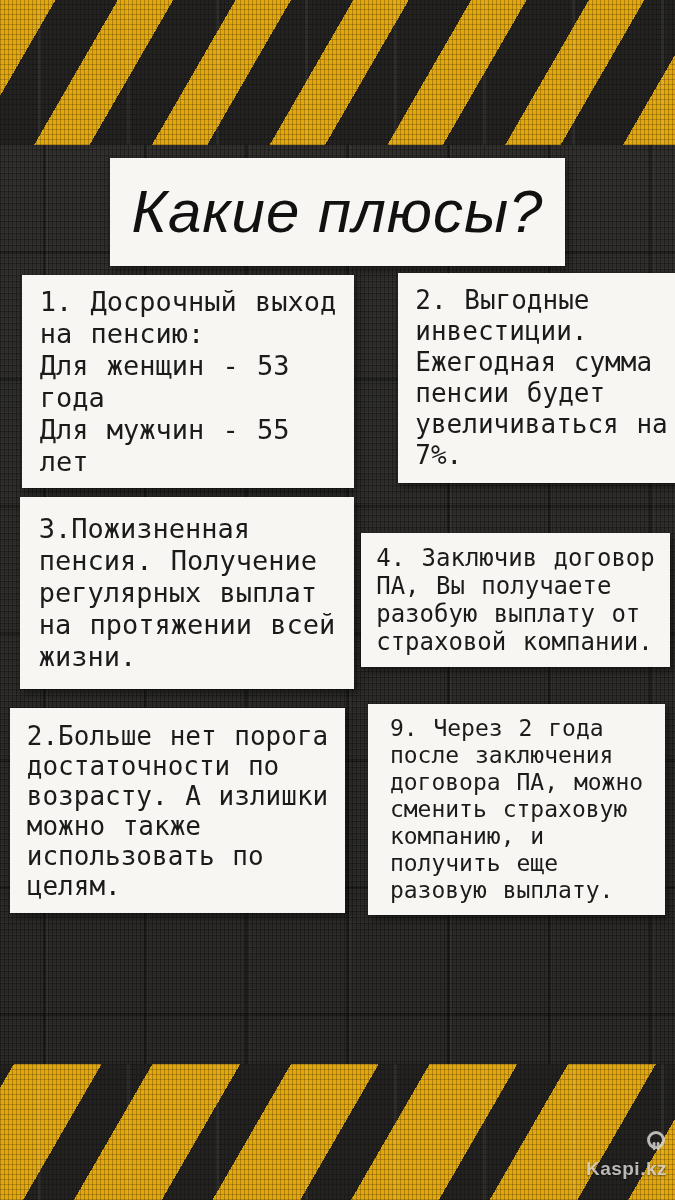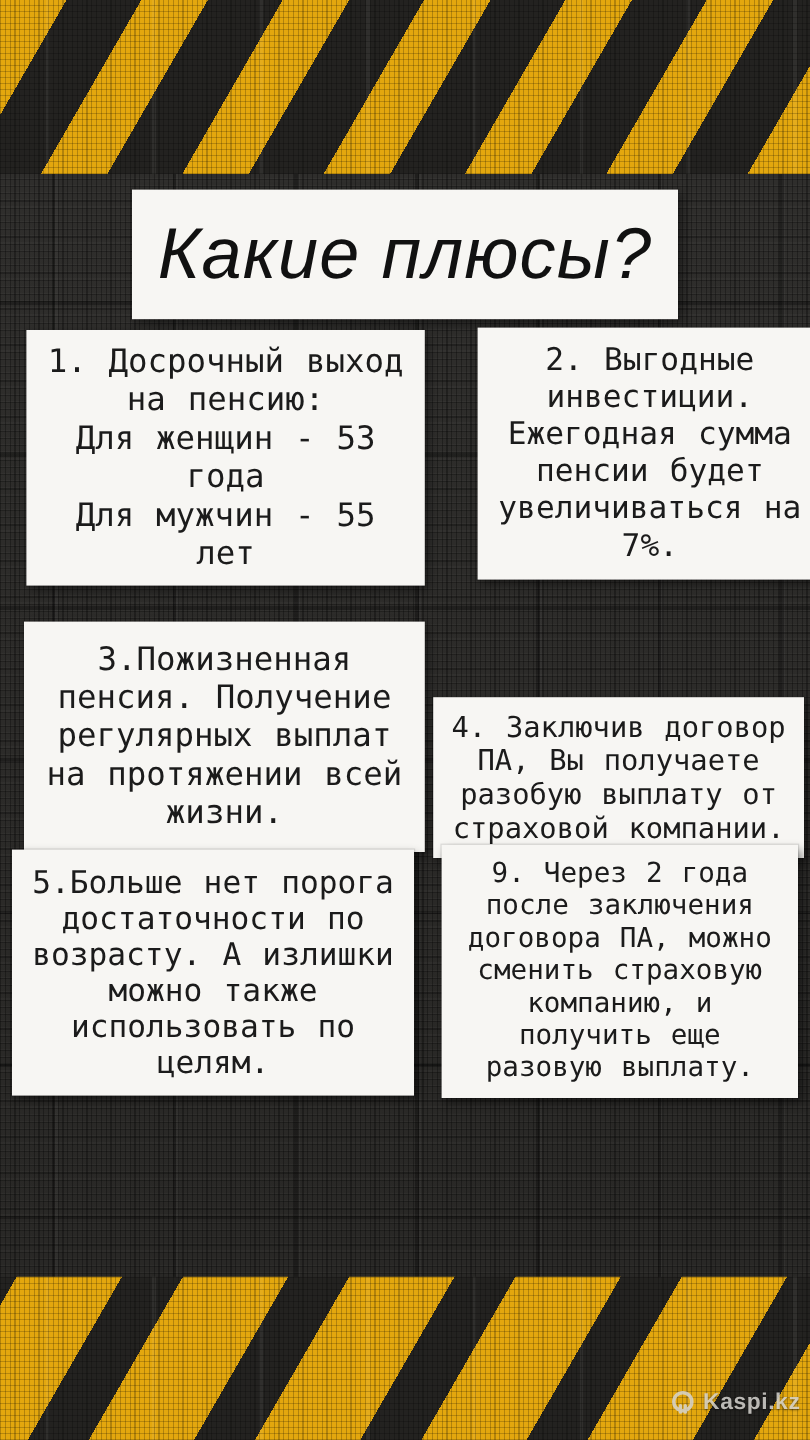--- a/index.html
+++ b/index.html
@@ -37,35 +37,36 @@
     display:flex;align-items:center;justify-content:center;
     color:var(--card-text,#1b1b1b);
   }
   .title-card{left:110px;top:158px;width:455px;height:108px;}
   .title-card h1{
     margin:0;font-family:Liberation Sans, sans-serif;
     font-style:italic;font-weight:500;font-size:60px;line-height:1;
     color:var(--title-text,#111111);letter-spacing:1px;white-space:nowrap;
   }
   .note p{
-    margin:0;text-align:center;white-space:pre-line;word-spacing:2px;
+    margin:0;text-align:left;white-space:pre-line;word-spacing:2px;
   }
   .c1{left:22px; top:275px;width:332px;height:213px;font-size:27px;line-height:32px;}
   .c2{left:366px;top:273px;width:287px;height:210px;font-size:26px;line-height:31px;margin-left:32px;}
-  .c3{left:20px; top:518px;width:334px;height:192px;font-size:27px;line-height:32px;}
-  .c4{left:361px;top:533px;width:309px;height:134px;font-size:24px;line-height:28px;margin-top:48px;}
+  .c3{left:20px; top:497px;width:334px;height:192px;font-size:27px;line-height:32px;}
+  .c4{left:361px;top:533px;width:309px;height:134px;font-size:24px;line-height:28px;}
   .c5{left:10px; top:708px;width:335px;height:205px;font-size:26px;line-height:30px;}
   .c6{left:368px;top:704px;width:297px;height:211px;font-size:23px;line-height:27px;}
   .watermark{
     position:absolute;right:8px;bottom:20px;
     display:flex;align-items:flex-end;gap:6px;
     color:var(--watermark-text,#d6d4d0);opacity:.85;
     font-family:"Liberation Sans","DejaVu Sans",sans-serif;
     font-weight:bold;font-size:19px;letter-spacing:.5px;
     text-shadow:0 1px 2px rgba(0,0,0,.6);
+    flex-direction:column;
   }
   .watermark svg{display:block;}
 </style>
 </head>
 <body>
 
 <div class="poster">
 
   <div class="stripe-band stripe-top"></div>
   <div class="stripe-band stripe-bottom"></div>
@@ -101,21 +102,21 @@
   </div>
 
   <div class="card note c4">
     <p>4. Заключив договор
 ПА, Вы получаете
 разобую выплату от
 страховой компании.</p>
   </div>
 
   <div class="card note c5">
-    <p>5.Больше нет порога
+    <p>2.Больше нет порога
 достаточности по
 возрасту. А излишки
 можно также
 использовать по
 целям.</p>
   </div>
 
   <div class="card note c6">
     <p>9. Через 2 года
 после заключения

